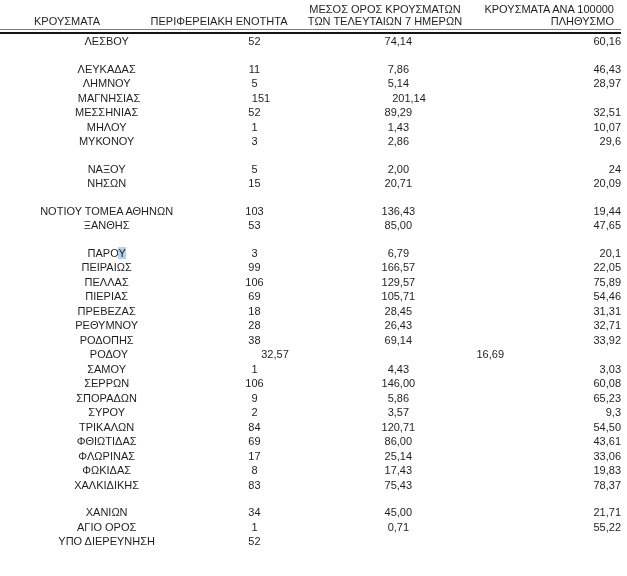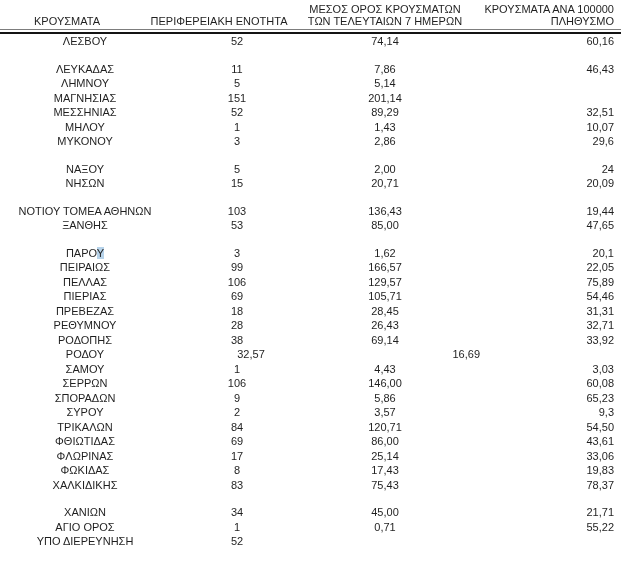--- a/index.html
+++ b/index.html
@@ -22,21 +22,21 @@
   }
   .rule-thick{
     width:621px;height:2px;background:#141414;margin-top:2px;
   }
   .col{text-align:center;box-sizing:border-box;}
   .c1{width:170px;}
   .c2{width:134px;}
   .c3{width:162px;}
   .c4{width:148px;text-align:right;}
   .hdr .line{display:block;line-height:12px;}
-  .row{display:flex;height:14.5px;line-height:14.5px;}
+  .row{display:flex;height:14.5px;line-height:14.5px;margin-left:24px;}
   .spacer{height:13px;}
   .char-sel{background:#b7d3ea;}
   .cell{white-space:nowrap;overflow:visible;}
 </style>
 </head>
 <body>
 
 <div class="page">
   <div class="tbl">
 
@@ -69,20 +69,21 @@
         <div class="row">
     <div class="col c1 cell region">ΛΕΥΚΑΔΑΣ</div>
     <div class="col c2 cell">11</div>
     <div class="col c3 cell">7,86</div>
     <div class="col c4 cell">46,43</div>
   </div>
         <div class="row">
     <div class="col c1 cell region">ΛΗΜΝΟΥ</div>
     <div class="col c2 cell">5</div>
     <div class="col c3 cell">5,14</div>
+    <div class="col c4 cell">28,97</div>
   </div>
         <div class="row">
     <div class="col c1 cell region">ΜΑΓΝΗΣΙΑΣ</div>
     <div class="col c2 cell">151</div>
     <div class="col c3 cell">201,14</div>
   </div>
         <div class="row">
     <div class="col c1 cell region">ΜΕΣΣΗΝΙΑΣ</div>
     <div class="col c2 cell">52</div>
     <div class="col c3 cell">89,29</div>
@@ -123,21 +124,21 @@
         <div class="row">
     <div class="col c1 cell region">ΞΑΝΘΗΣ</div>
     <div class="col c2 cell">53</div>
     <div class="col c3 cell">85,00</div>
     <div class="col c4 cell">47,65</div>
   </div>
         <div class="spacer"></div>
         <div class="row">
     <div class="col c1 cell region"><span>ΠΑΡΟ</span><span class="char-sel" style="background: rgb(183, 211, 234);">Υ</span></div>
     <div class="col c2 cell">3</div>
-    <div class="col c3 cell">1,62</div>
+    <div class="col c3 cell">6,79</div>
     <div class="col c4 cell">20,1</div>
   </div>
         <div class="row">
     <div class="col c1 cell region">ΠΕΙΡΑΙΩΣ</div>
     <div class="col c2 cell">99</div>
     <div class="col c3 cell">166,57</div>
     <div class="col c4 cell">22,05</div>
   </div>
         <div class="row">
     <div class="col c1 cell region">ΠΕΛΛΑΣ</div>

